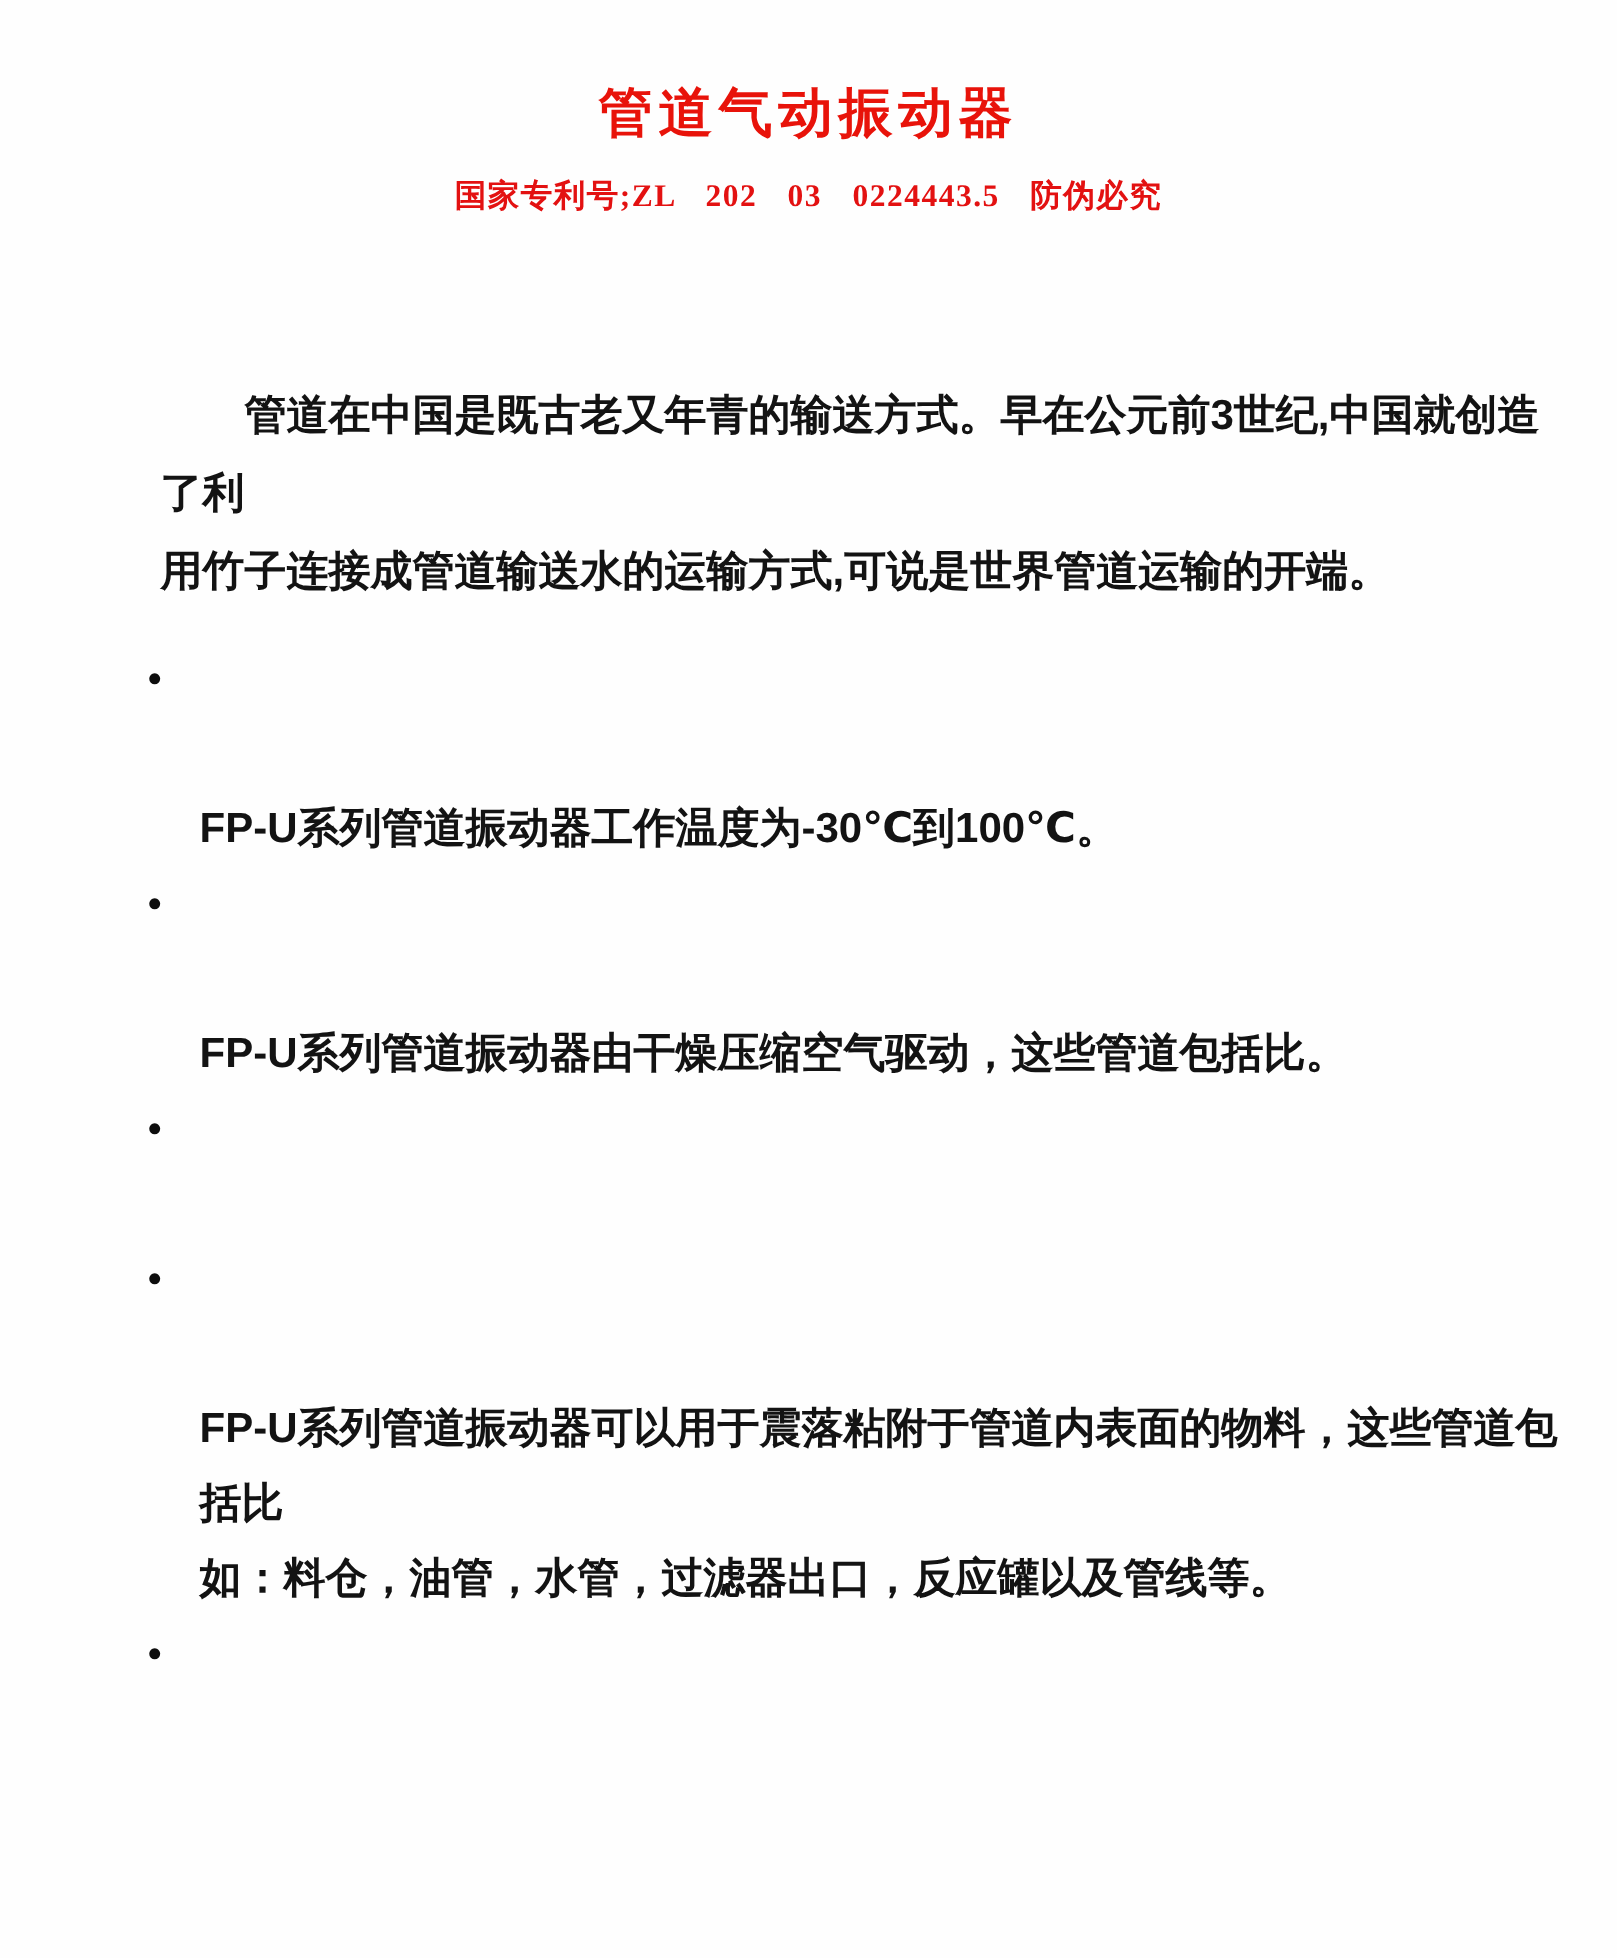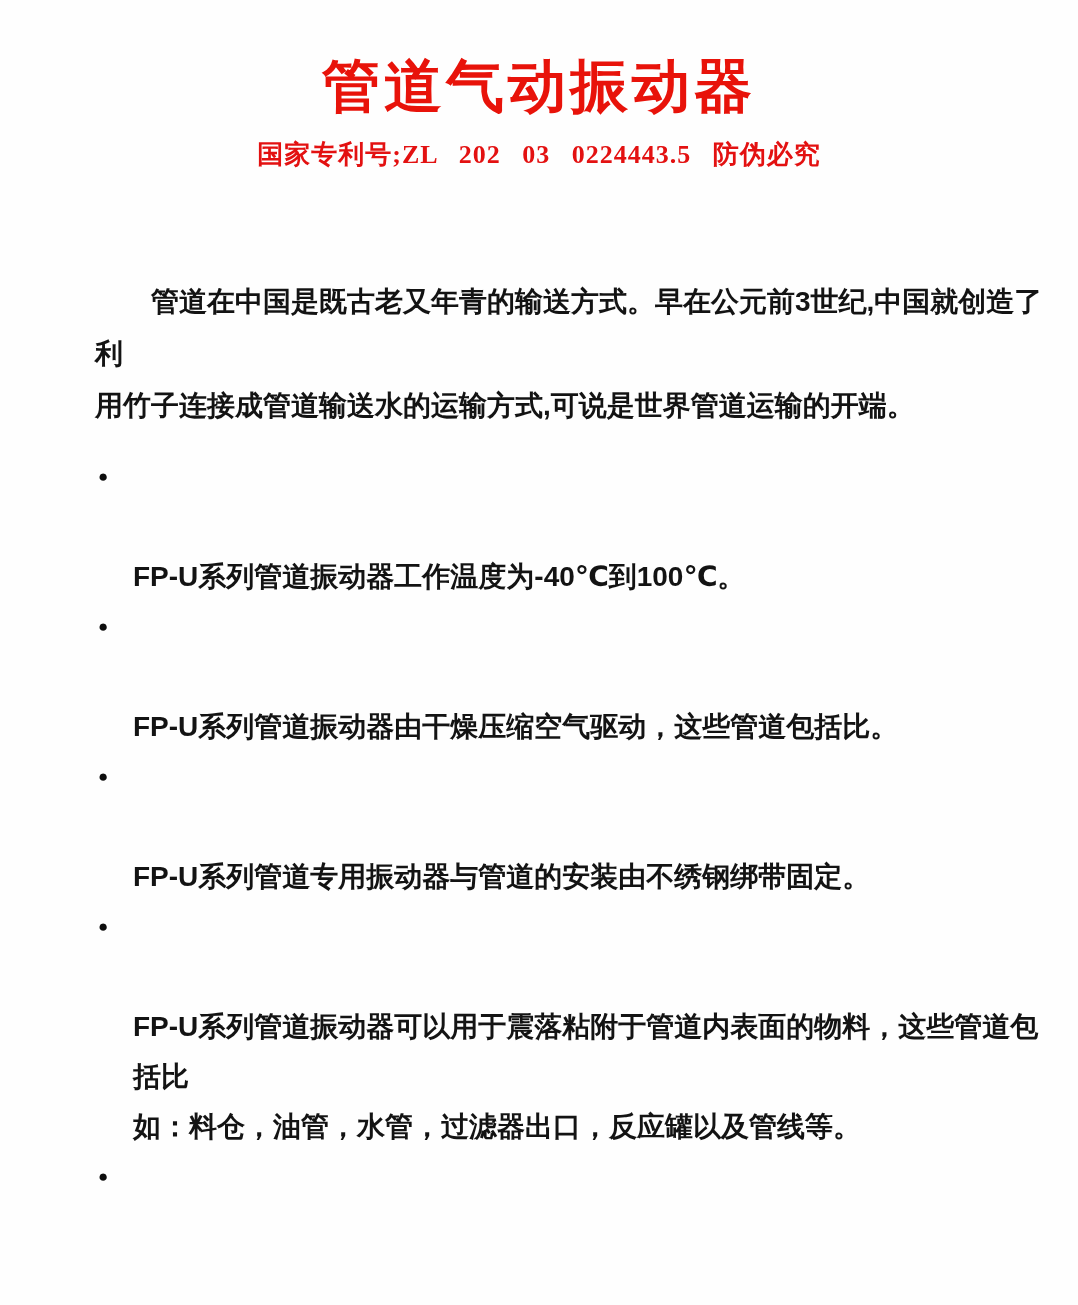--- a/index.html
+++ b/index.html
@@ -13,46 +13,46 @@
     width: 1078px;
     height: 1305px;
     margin: 0 auto;
     background: #fefefe;
     overflow: hidden;
   }
   .title {
     margin: 0;
     padding-top: 55px;
     text-align: center;
-    font-size: 58px;
+    font-size: 36px;
     line-height: 1.12;
     font-weight: 700;
     letter-spacing: 4px;
     color: #e8130a;
     font-family: "Liberation Serif", "DejaVu Serif", serif;
   }
   .subtitle {
     margin-top: 16px;
     text-align: center;
-    font-size: 26px;
+    font-size: 21px;
     line-height: 38px;
     font-weight: 700;
     letter-spacing: 1px;
     word-spacing: 14px;
     color: #e31111;
     font-family: "Liberation Serif", "DejaVu Serif", serif;
   }
   .content {
     margin: 102px 30px 0 95px;
     font-size: 28px;
     font-weight: 600;
     color: #131313;
   }
   .para {
-    margin: 0;
+    margin: 12px;
     line-height: 52px;
     white-space: pre-line;
   }
   .bullets {
     list-style: none;
     margin: 20px 0 0 0;
     padding: 0;
   }
   .bullets li {
     position: relative;
@@ -77,29 +77,28 @@
   <h1 class="title">管道气动振动器</h1>
   <div class="subtitle">国家专利号;ZL 202 03 0224443.5 防伪必究</div>
 
   <div class="content">
     <p class="para">　　管道在中国是既古老又年青的输送方式。早在公元前3世纪,中国就创造了利
 用竹子连接成管道输送水的运输方式,可说是世界管道运输的开端。</p>
 
     <ul class="bullets">
       <li>
         <span class="marker">●</span>
-        <span>FP-U系列管道振动器工作温度为-40℃到100℃。</span>
+        <span>FP-U系列管道振动器工作温度为-30℃到100℃。</span>
       </li>
       <li>
         <span class="marker">●</span>
         <span>FP-U系列管道振动器由干燥压缩空气驱动，这些管道包括比。</span>
       </li>
       <li>
         <span class="marker">●</span>
-        <span>FP-U系列管道专用振动器与管道的安装由不绣钢绑带固定。</span>
       </li>
       <li>
         <span class="marker">●</span>
         <span>FP-U系列管道振动器可以用于震落粘附于管道内表面的物料，这些管道包括比
 如：料仓，油管，水管，过滤器出口，反应罐以及管线等。</span>
       </li>
       <li>
         <span class="marker">●</span>
         
       </li>

